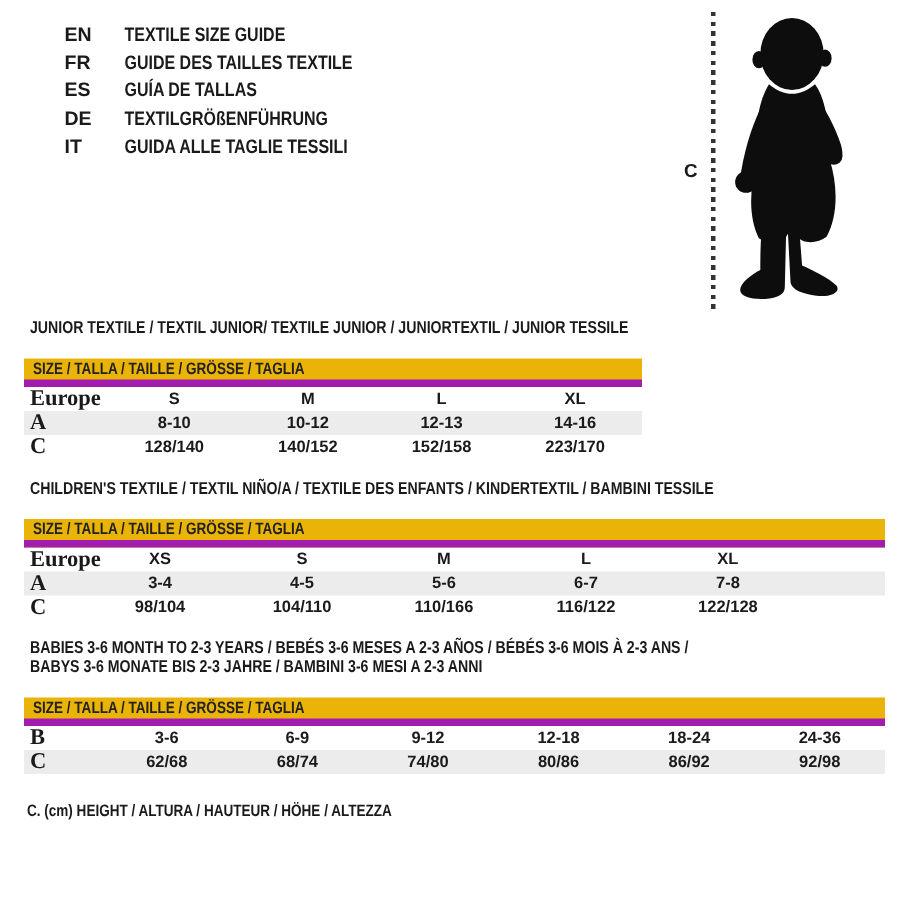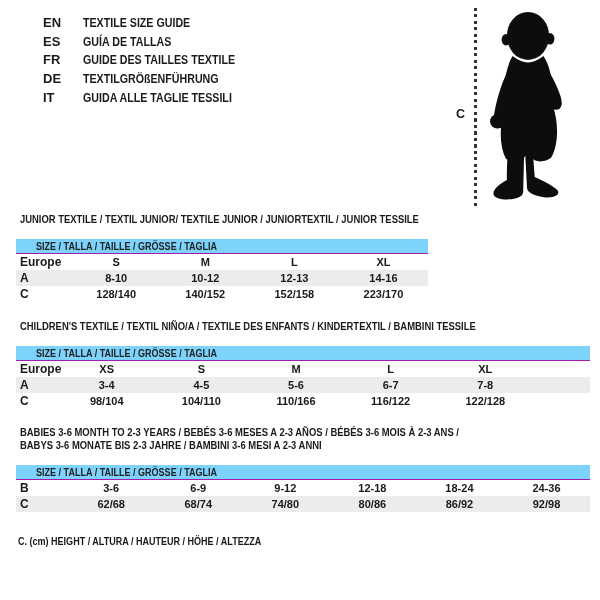--- a/index.html
+++ b/index.html
@@ -33,56 +33,56 @@
   .table-block { position: absolute; left: 16px; }
   .t1 { top: 213px; width: 412px; }
   .t2 { top: 320px; width: 574px; }
   .t3 { top: 426px; width: 574px; }
   .tb-title {
     font-weight: bold; font-size: 11.5px; line-height: 13px;
     margin: 0 0 13px 4px; white-space: pre;
     transform: scaleX(0.82); transform-origin: 0 0;
   }
   .tb-bar {
-    height: 14px; background: #7dd3fc; border-bottom: 1px solid #a21caf;
-    display: flex; align-items: center; padding-left: 20px;
+    height: 14px; background: #eab308; border-bottom: 5px solid #a21caf;
+    display: flex; align-items: center; padding-left: 6px;
     font-weight: bold; font-size: 11px; color: #222;
   }
   .tb-rows { width: 100%; }
   .tb-row { height: 16px; }
   .tb-row.shaded { background: #ececec; }
   .cells { display: flex; width: 100%; height: 100%; align-items: center; }
   .t2 .cells { width: 90%; }
-  .cell-label { font-weight: bold; font-size: 12px; padding-left: 4px; box-sizing: border-box; }
+  .cell-label { font-weight: bold; font-size: 15px; padding-left: 4px; box-sizing: border-box; font-family: Liberation Serif, serif; }
   .t1 .cell-label { width: 13.5%; }
   .t2 .cell-label { width: 8.4%; }
   .t3 .cell-label { width: 9%; }
   .cell-val { flex: 1; text-align: center; font-weight: bold; font-size: 11px; }
 
   
   .legend { position: absolute; left: 18px; top: 535px; }
   .legend-row { height: 18px; font-weight: bold; font-size: 11px; }
 </style>
 </head>
 <body>
 
 <div class="canvas">
 
   <div class="lang-block">
       <div class="lang-row">
         <span class="lang-code">EN</span>
         <span class="lang-label cond">TEXTILE SIZE GUIDE</span>
       </div>
       <div class="lang-row">
+        <span class="lang-code">FR</span>
+        <span class="lang-label cond">GUIDE DES TAILLES TEXTILE</span>
+      </div>
+      <div class="lang-row">
         <span class="lang-code">ES</span>
         <span class="lang-label cond">GUÍA DE TALLAS</span>
-      </div>
-      <div class="lang-row">
-        <span class="lang-code">FR</span>
-        <span class="lang-label cond">GUIDE DES TAILLES TEXTILE</span>
       </div>
       <div class="lang-row">
         <span class="lang-code">DE</span>
         <span class="lang-label cond">TEXTILGRÖßENFÜHRUNG</span>
       </div>
       <div class="lang-row">
         <span class="lang-code">IT</span>
         <span class="lang-label cond">GUIDA ALLE TAGLIE TESSILI</span>
       </div>
     </div>

